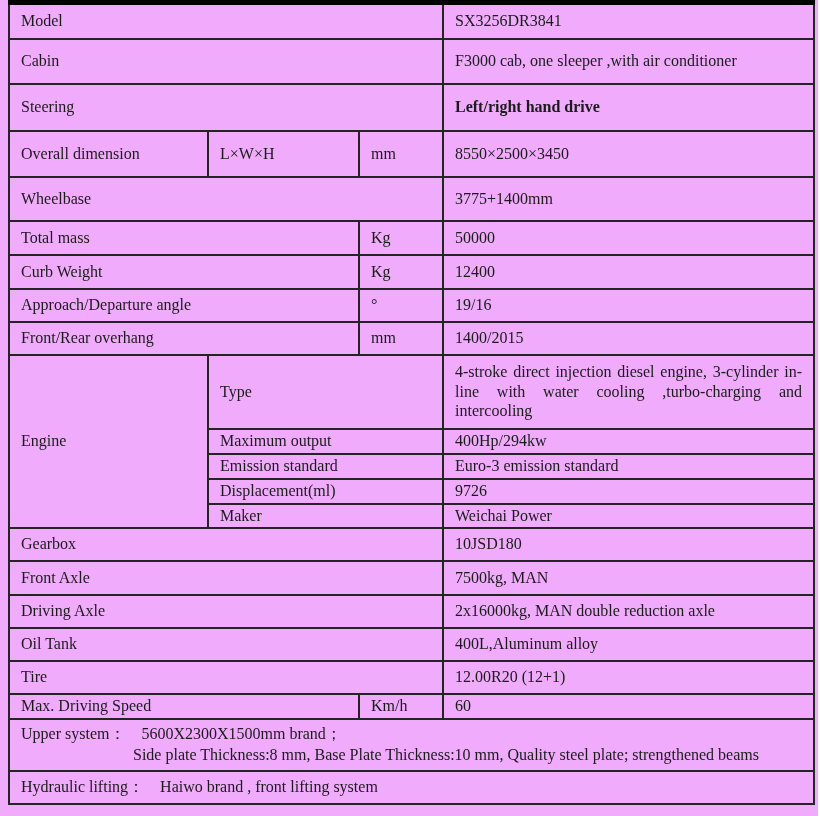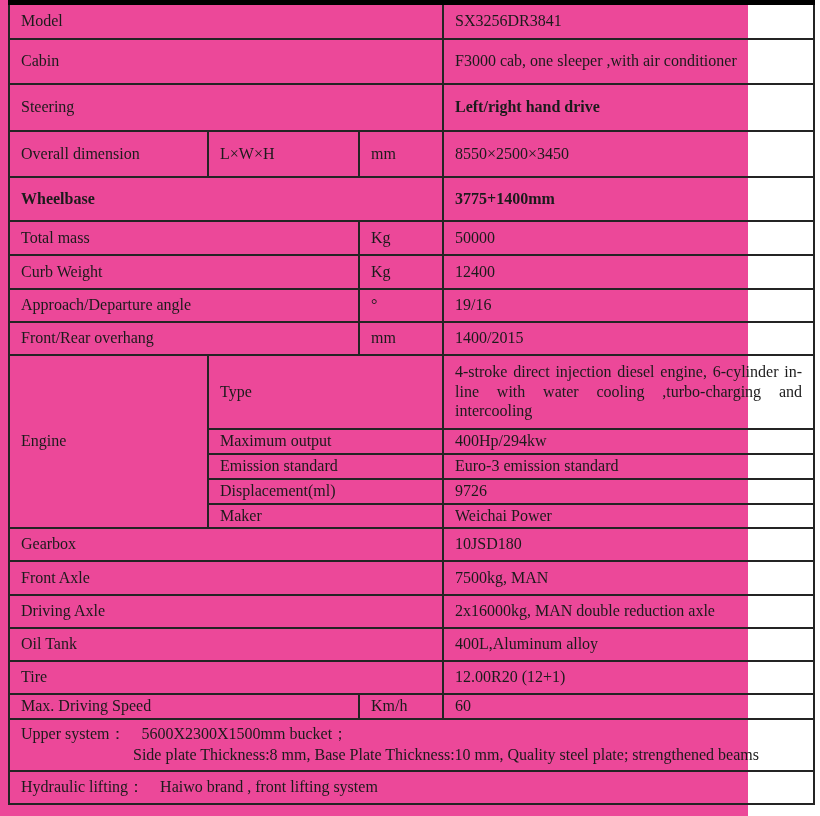--- a/index.html
+++ b/index.html
@@ -9,23 +9,23 @@
   }
   body {
     width: 820px;
     height: 816px;
     font-family: "Liberation Serif", "DejaVu Serif", serif;
     color: #1b1b1b;
     overflow: hidden;
   }
   .sheet {
     position: relative;
-    width: 748px;
+    width: 818px;
     height: 816px;
-    background: #ec4899;
+    background: #f0abfc;
   }
   table.spec {
     border-collapse: collapse;
     table-layout: fixed;
     width: 805px;
     margin-left: 8px;
     margin-top: 0;
     border: 2px solid #1c1c1c;
     border-top: 5px solid #000000;
   }
@@ -36,21 +36,21 @@
     line-height: 1.22;
     vertical-align: middle;
     overflow: hidden;
     white-space: normal;
   }
   
   .h36 { height: 36px; }
   .h45 { height: 45px; border-radius: 9px; }
   .h47 { height: 47px; }
   .h46 { height: 46px; }
-  .h44 { height: 44px; font-weight: bold; }
+  .h44 { height: 44px; }
   .h34 { height: 34px; }
   .h33 { height: 33px; }
   .h74 { height: 74px; }
   .h25 { height: 25px; padding-left: 48px; }
   .h24 { height: 24px; }
   .h52 { height: 52px; }
 
   td.val-bold { font-weight: bold; }
   td.justify {
     text-align: justify;
@@ -124,21 +124,21 @@
 
     <tr class="h33">
       <td colspan="2">Front/Rear overhang</td>
       <td>mm</td>
       <td>1400/2015</td>
     </tr>
 
     <tr class="h74">
       <td rowspan="5">Engine</td>
       <td colspan="2">Type</td>
-      <td class="justify">4-stroke direct injection diesel engine, 6-cylinder in-line with water cooling ,turbo-charging and intercooling</td>
+      <td class="justify">4-stroke direct injection diesel engine, 3-cylinder in-line with water cooling ,turbo-charging and intercooling</td>
     </tr>
 
     <tr class="h25">
       <td colspan="2">Maximum output</td>
       <td>400Hp/294kw</td>
     </tr>
 
     <tr class="h25">
       <td colspan="2">Emission standard</td>
       <td>Euro-3 emission standard</td>
@@ -181,21 +181,21 @@
 
     <tr class="h25">
       <td colspan="2">Max. Driving Speed</td>
       <td>Km/h</td>
       <td>60</td>
     </tr>
 
     <tr class="h52">
       <td colspan="4" class="footer-cell">
         <div class="footer-line1">
-          <span class="flabel">Upper system：</span><span class="fvalue">5600X2300X1500mm bucket；</span>
+          <span class="flabel">Upper system：</span><span class="fvalue">5600X2300X1500mm brand；</span>
         </div>
         <div class="footer-line2">Side plate Thickness:8 mm, Base Plate Thickness:10 mm, Quality steel plate; strengthened beams</div>
       </td>
     </tr>
 
     <tr class="h33">
       <td colspan="4" class="footer-cell">
         <div class="footer-line1">
           <span class="flabel">Hydraulic lifting：</span><span class="fvalue">Haiwo brand , front lifting system</span>
         </div>

